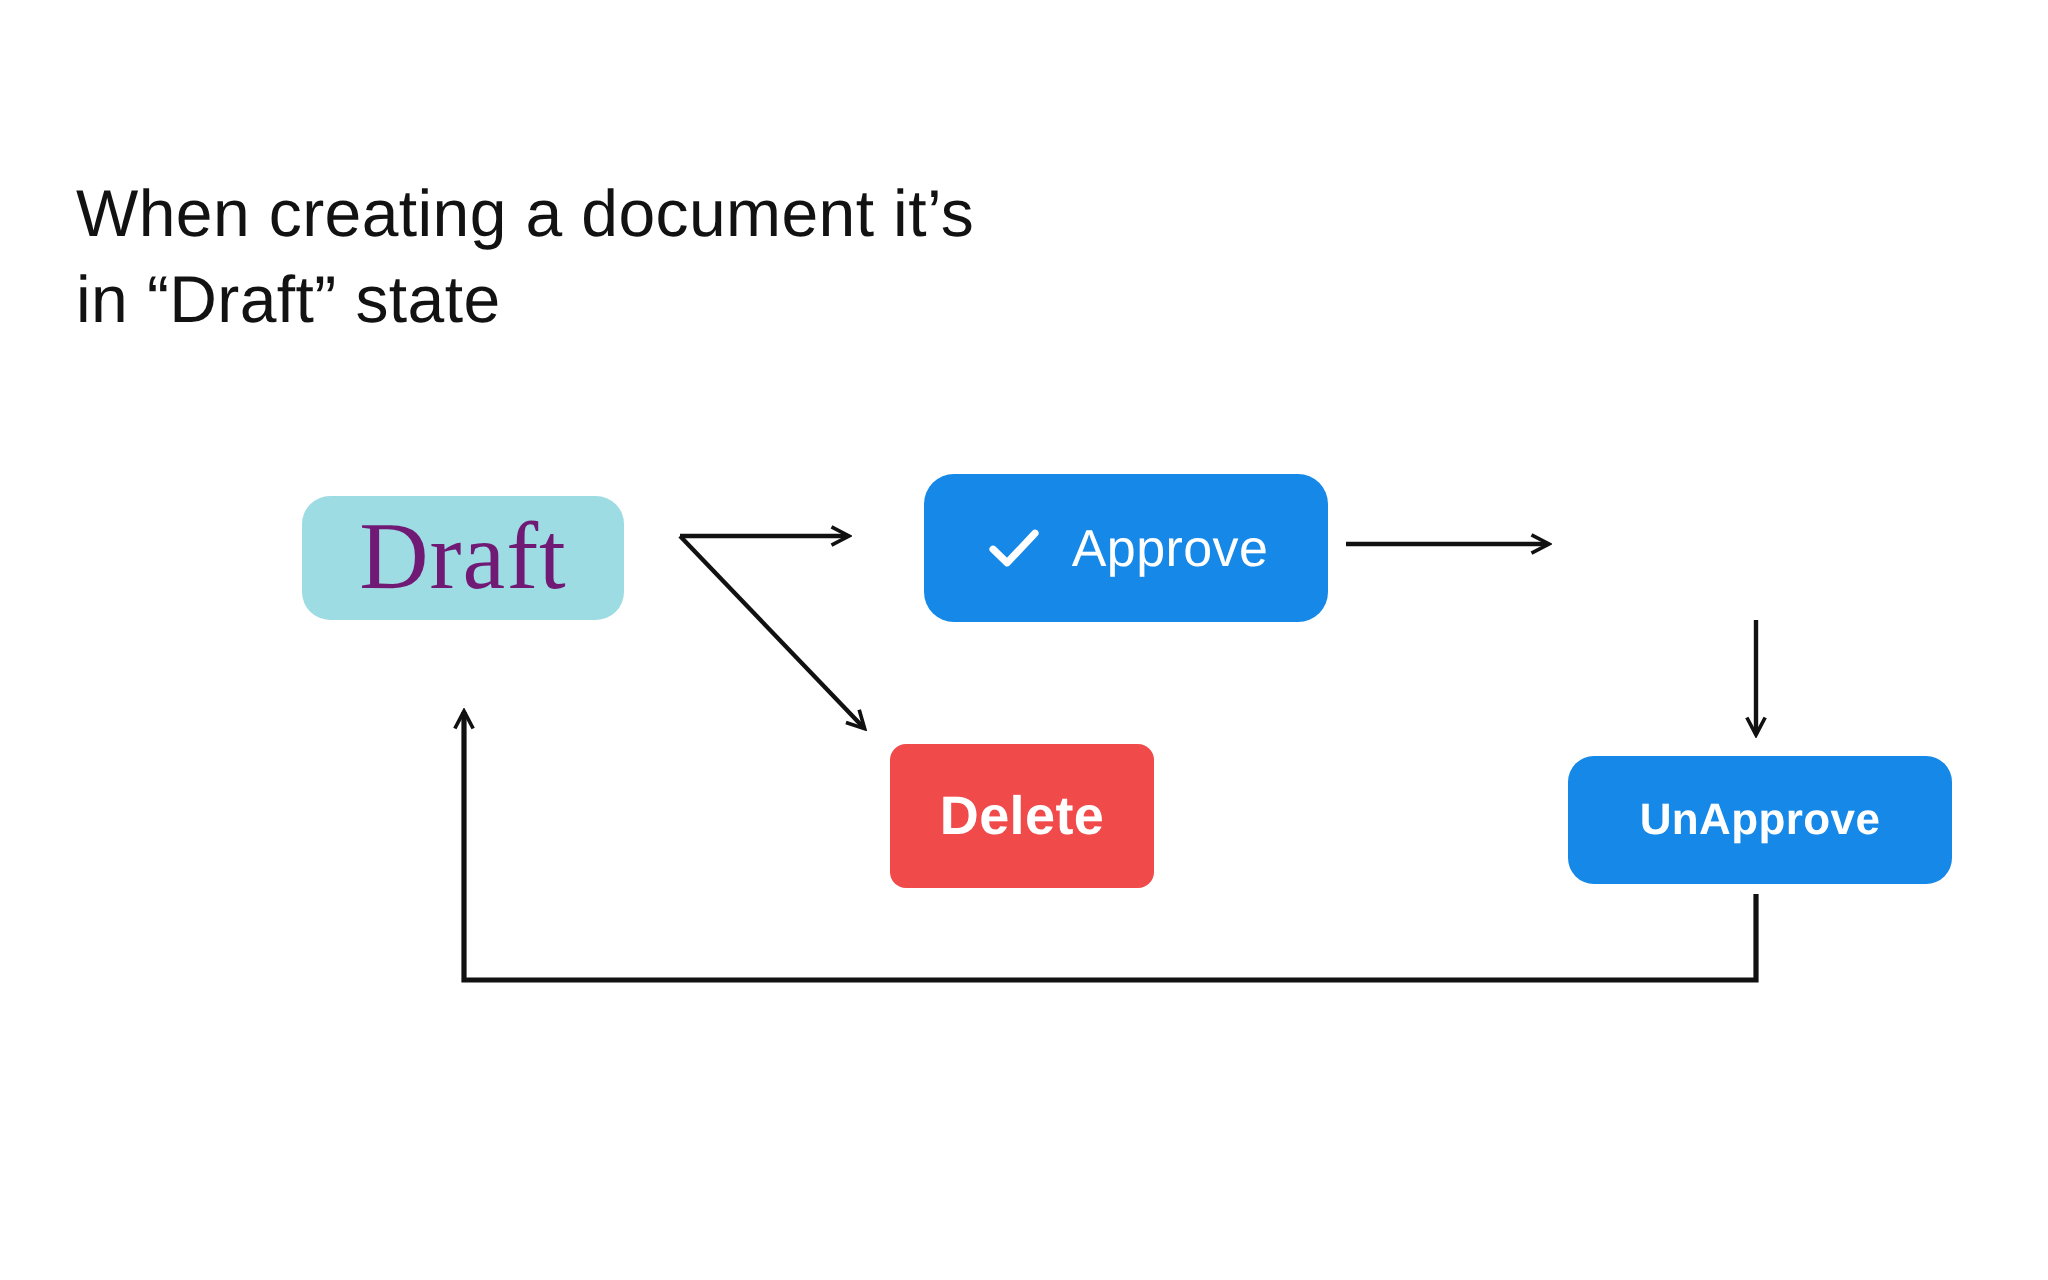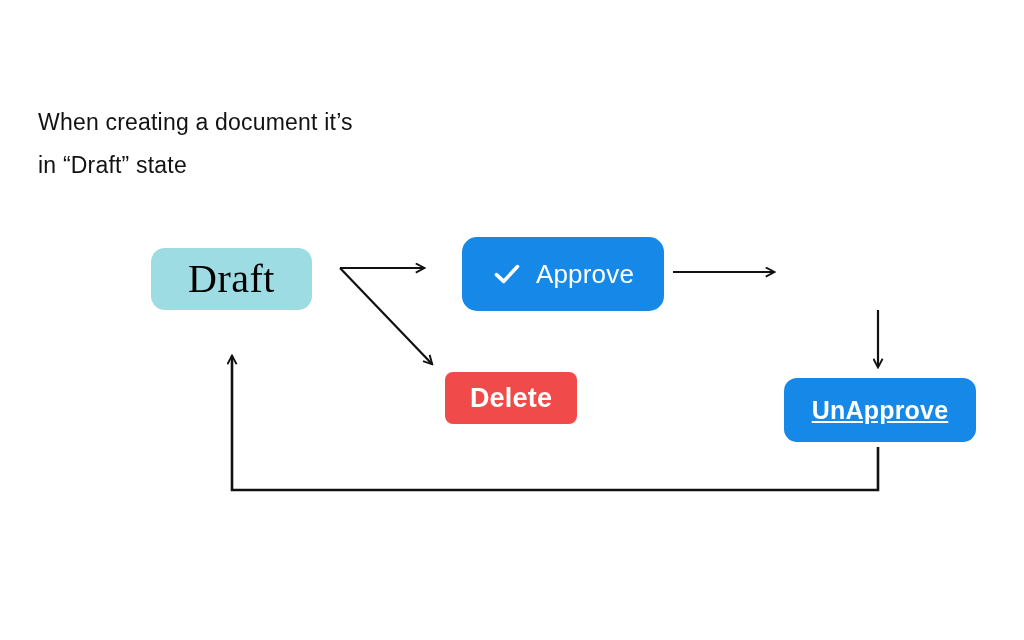--- a/index.html
+++ b/index.html
@@ -17,25 +17,25 @@
     position: relative;
     width: 1024px;
     height: 640px;
     background: #ffffff;
   }
 
   
   .heading {
     position: absolute;
     left: 38px;
-    top: 101px;
+    top: 85px;
     width: 620px;
     color: #121212;
     font-family: "Liberation Sans", sans-serif;
-    font-size: 23px;
+    font-size: 33px;
     font-weight: 400;
     line-height: 43px;
     letter-spacing: 0.2px;
     white-space: pre-line;
   }
 
   
   .node {
     position: absolute;
     box-sizing: border-box;
@@ -50,23 +50,23 @@
   .node-draft {
     left: 151px;
     top: 248px;
     width: 161px;
     height: 62px;
     background: #9edce4;
     border-radius: 14px;
   }
   .node-draft .node-label {
     font-family: "Liberation Serif", serif;
-    font-size: 40px;
-    font-weight: 400;
-    color: #000000;
+    font-size: 48px;
+    font-weight: 400;
+    color: #701a75;
     letter-spacing: 0.5px;
     line-height: 1;
   }
 
   
   .node-approve {
     left: 462px;
     top: 237px;
     width: 202px;
     height: 74px;
@@ -105,21 +105,21 @@
     color: #15241c;
     letter-spacing: 0px;
     line-height: 1;
   }
 
   
   .node-delete {
     left: 445px;
     top: 372px;
     width: 132px;
-    height: 52px;
+    height: 72px;
     background: #f04a4a;
     border-radius: 8px;
   }
   .node-delete .node-label {
     font-family: "Liberation Sans", sans-serif;
     font-size: 27px;
     font-weight: 700;
     color: #ffffff;
     letter-spacing: 0.2px;
     line-height: 1;
@@ -129,26 +129,25 @@
   .node-unapprove {
     left: 784px;
     top: 378px;
     width: 192px;
     height: 64px;
     background: #1588e8;
     border-radius: 13px;
   }
   .node-unapprove .node-label {
     font-family: "Liberation Sans", sans-serif;
-    font-size: 25px;
+    font-size: 22px;
     font-weight: 700;
     color: #ffffff;
     letter-spacing: 0.2px;
     line-height: 1;
-    text-decoration: underline;
   }
 
   
   #arrow-layer {
     position: absolute;
     left: 0;
     top: 0;
     width: 1024px;
     height: 640px;
     pointer-events: none;

